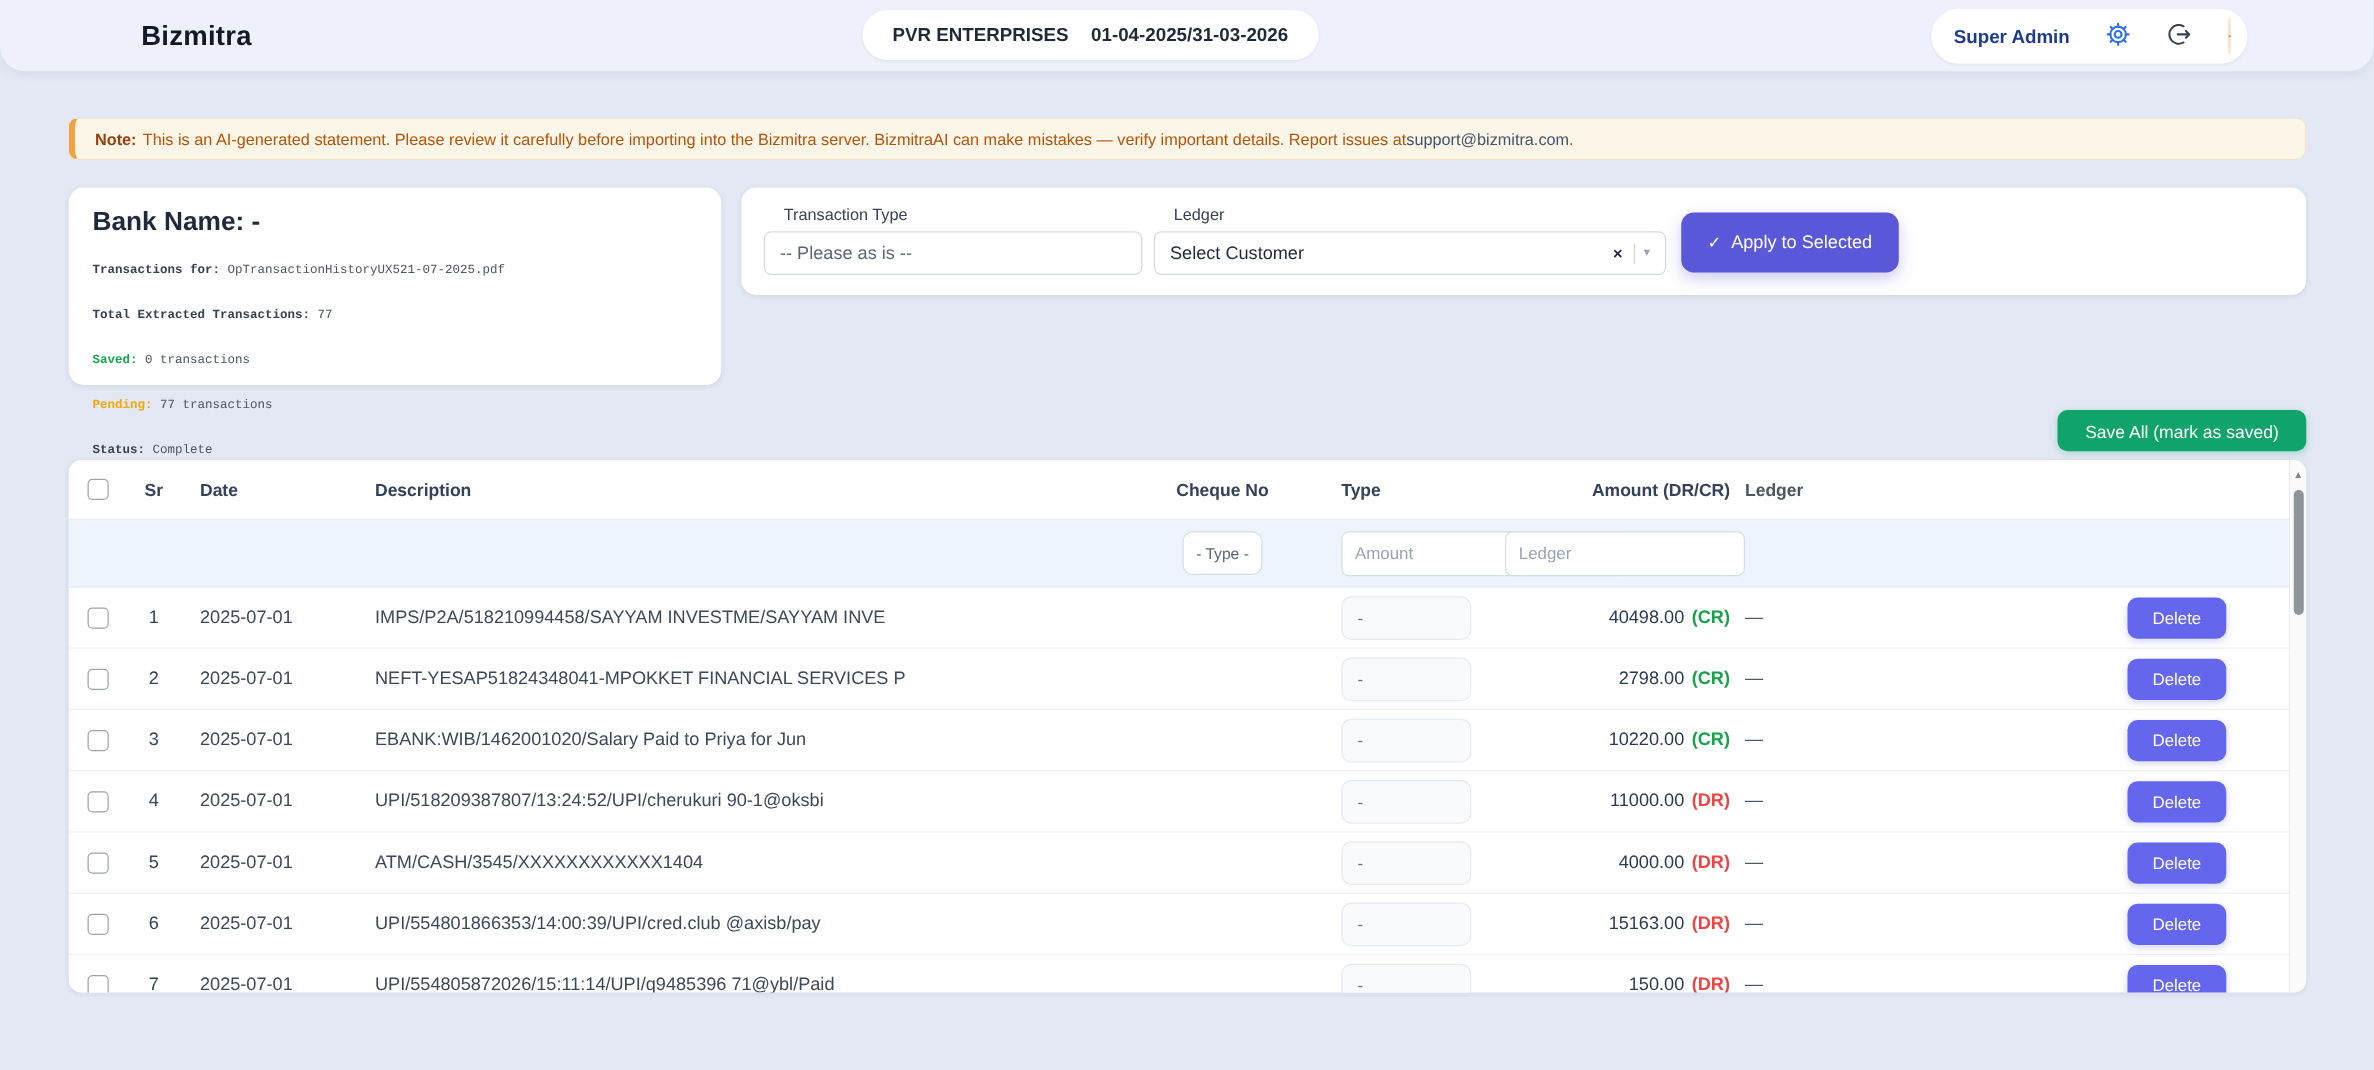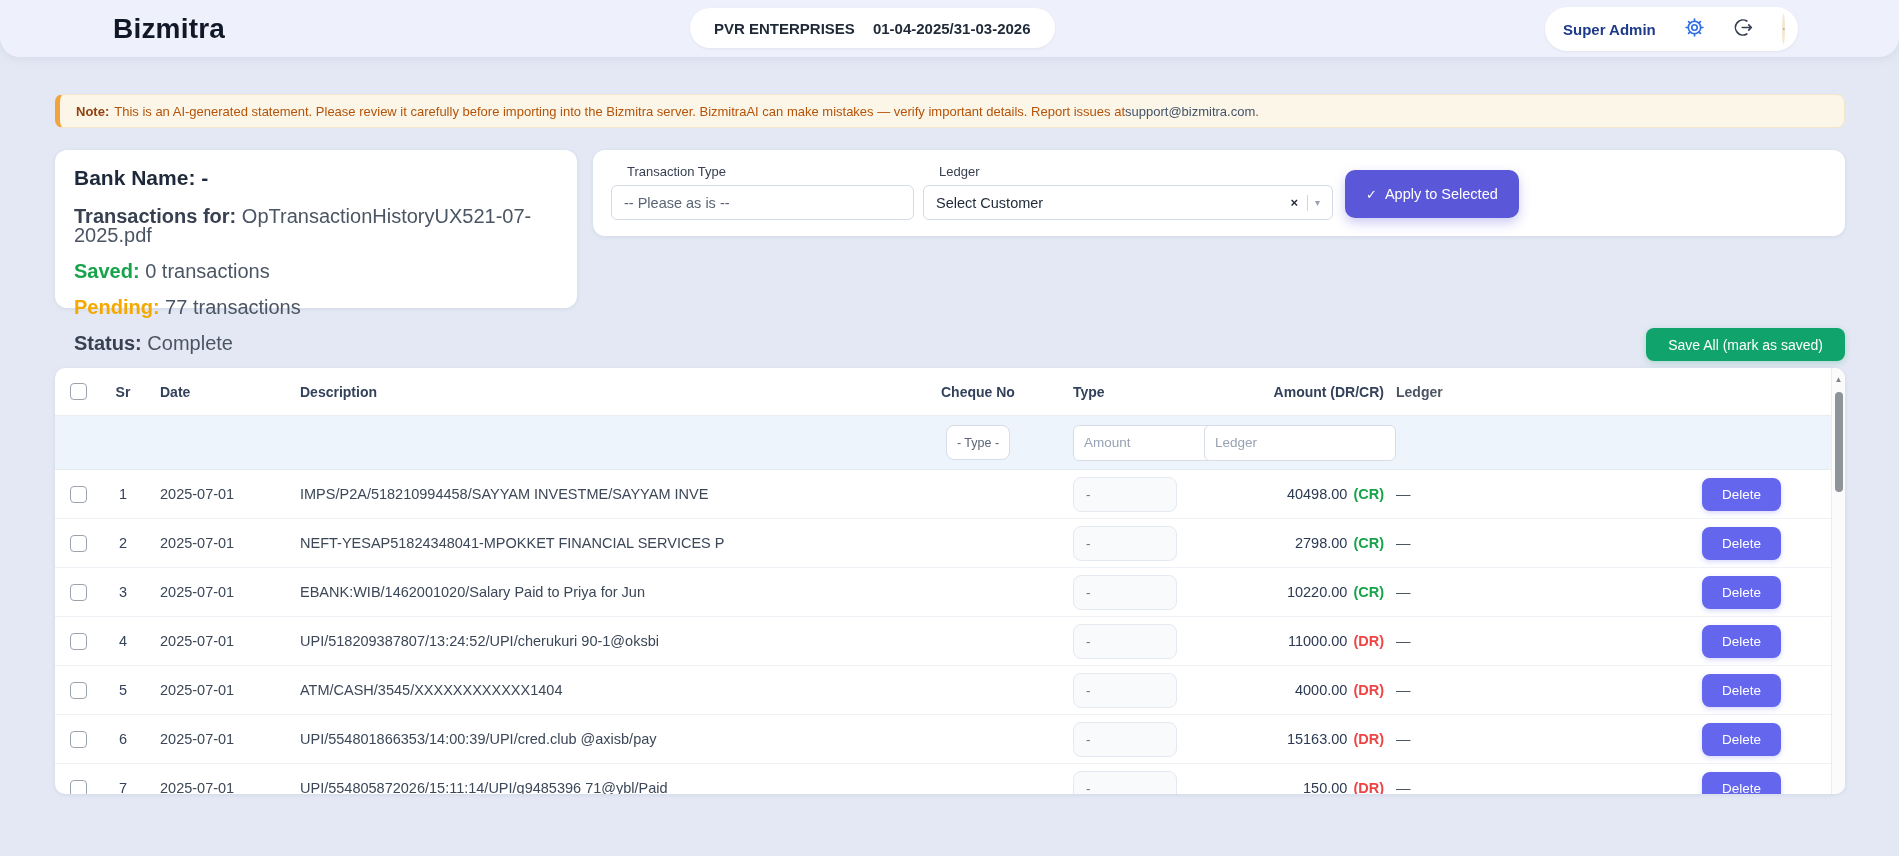--- a/index.html
+++ b/index.html
@@ -8,21 +8,21 @@
     font-family:"Liberation Sans","DejaVu Sans",sans-serif;
     background:#e3e8f4; color:#374151;
   }
 
   
   .topbar{
     position:relative; height:57px; background:#eef1fb;
     border-radius:0 0 20px 20px; box-shadow:0 2px 8px rgba(110,120,160,.12);
   }
   .brand{ position:absolute; left:113px; top:50%; transform:translateY(-50%);
-    font-size:28px; font-weight:bold; color:#111827; letter-spacing:.2px;}
+    font-size:22px; font-weight:bold; color:#111827; letter-spacing:.2px;}
   .company-pill{ position:absolute; left:690px; top:8px; height:40px;
     background:#fff; border-radius:999px; display:flex; align-items:center;
     gap:18px; padding:0 24px; box-shadow:0 1px 3px rgba(0,0,0,.06);
     font-size:15px; font-weight:bold; color:#1f2937;}
   .user-pill{ position:absolute; left:1545px; top:7px; width:253px; height:44px;
     background:#fff; border-radius:999px; display:flex; align-items:center;
     gap:28px; padding:0 13px 0 18px; box-shadow:0 1px 3px rgba(0,0,0,.06);}
   .user-role{ font-size:15px; font-weight:bold; color:#1e3a8a; white-space:nowrap;}
   .icon-btn{ display:flex; align-items:center; justify-content:center; cursor:pointer; background:none; border:none;}
   .avatar{ width:30px; height:30px; border-radius:50%; background:#f3e8d3;
@@ -40,21 +40,21 @@
   .note-banner b{ color:#92400e; margin-right:5px; }
   .note-email{ color:#44536a; }
 
   .cards-row{ margin-top:22px; display:flex; gap:16px; align-items:flex-start; }
 
   .bank-card{
     width:522px; height:158px; background:#fff; border-radius:12px;
     box-shadow:0 1px 4px rgba(30,40,90,.08); padding:16px 19px;
   }
   .bank-title{ font-size:21px; font-weight:bold; color:#1e293b; margin-bottom:13px;}
-  .info-line{ font-size:20px; line-height:19px; margin-top:17px; color:#4b5563;}
+  .info-line{ font-size:10px; line-height:19px; margin-top:17px; color:#4b5563;font-family:Liberation Mono, monospace;}
   .info-line b{ color:#374151; }
   .info-line b.green{ color:#16a34a; }
   .info-line b.amber{ color:#f5a800; }
 
   .filter-card{
     flex:1; height:86px; background:#fff; border-radius:12px;
     box-shadow:0 1px 4px rgba(30,40,90,.08); padding:14px 18px;
     display:flex; align-items:flex-start;
   }
   .field{ display:flex; flex-direction:column; gap:6px; }
@@ -209,20 +209,23 @@
   </div>
 
   <div class="cards-row">
 
     <section class="bank-card">
       <h2 class="bank-title">Bank Name: -</h2>
       <div class="info-line">
         <b>Transactions for:</b> <span>OpTransactionHistoryUX521-07-2025.pdf</span>
       </div>
       <div class="info-line">
+        <b>Total Extracted Transactions:</b> <span>77</span>
+      </div>
+      <div class="info-line">
         <b class="green">Saved:</b> <span>0 transactions</span>
       </div>
       <div class="info-line">
         <b class="amber">Pending:</b> <span>77 transactions</span>
       </div>
       <div class="info-line">
         <b>Status:</b> <span>Complete</span>
       </div>
       <div class="info-line">
         <b>Uploaded on:</b> <span>14 Oct, 2025 15:18</span>

